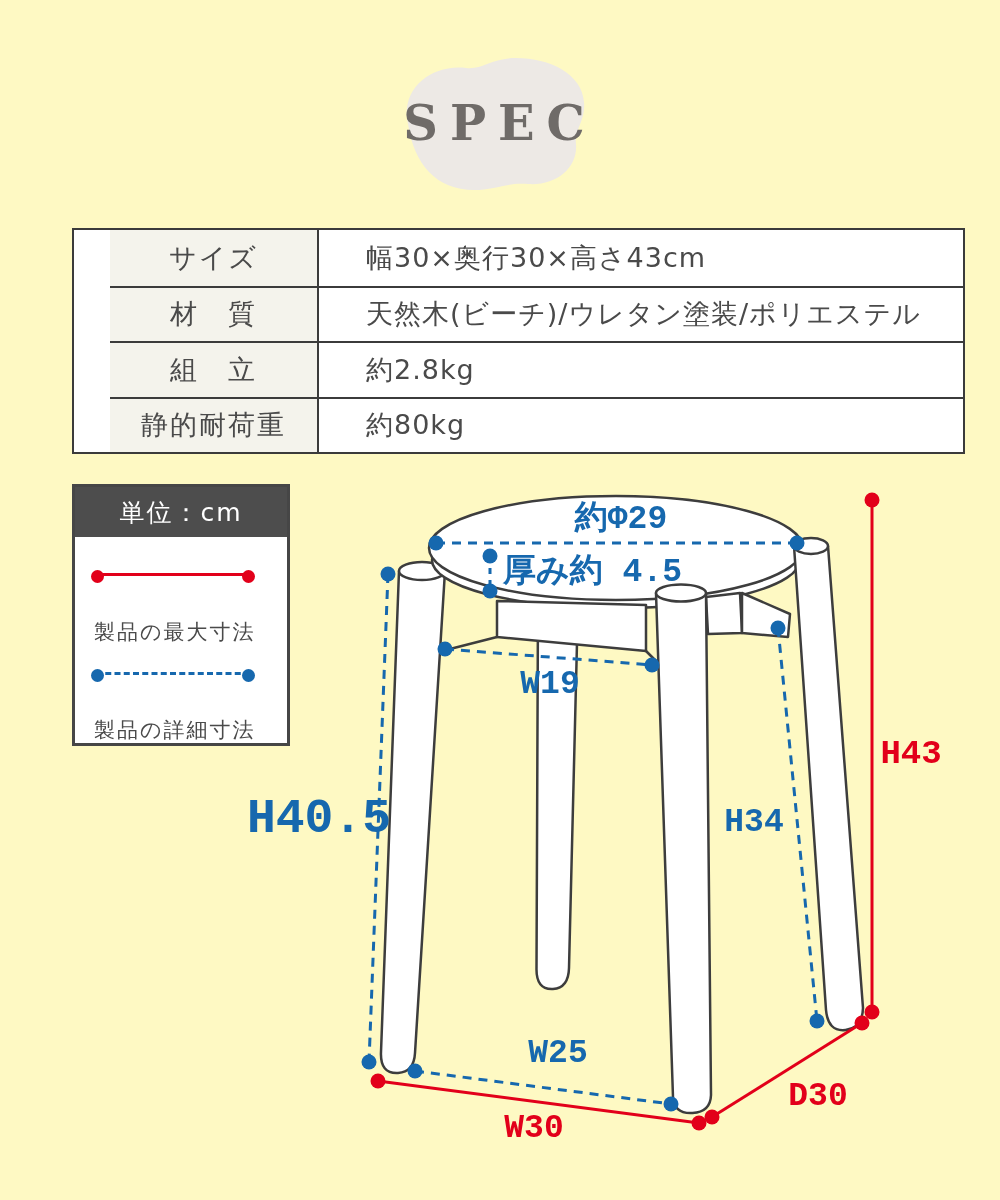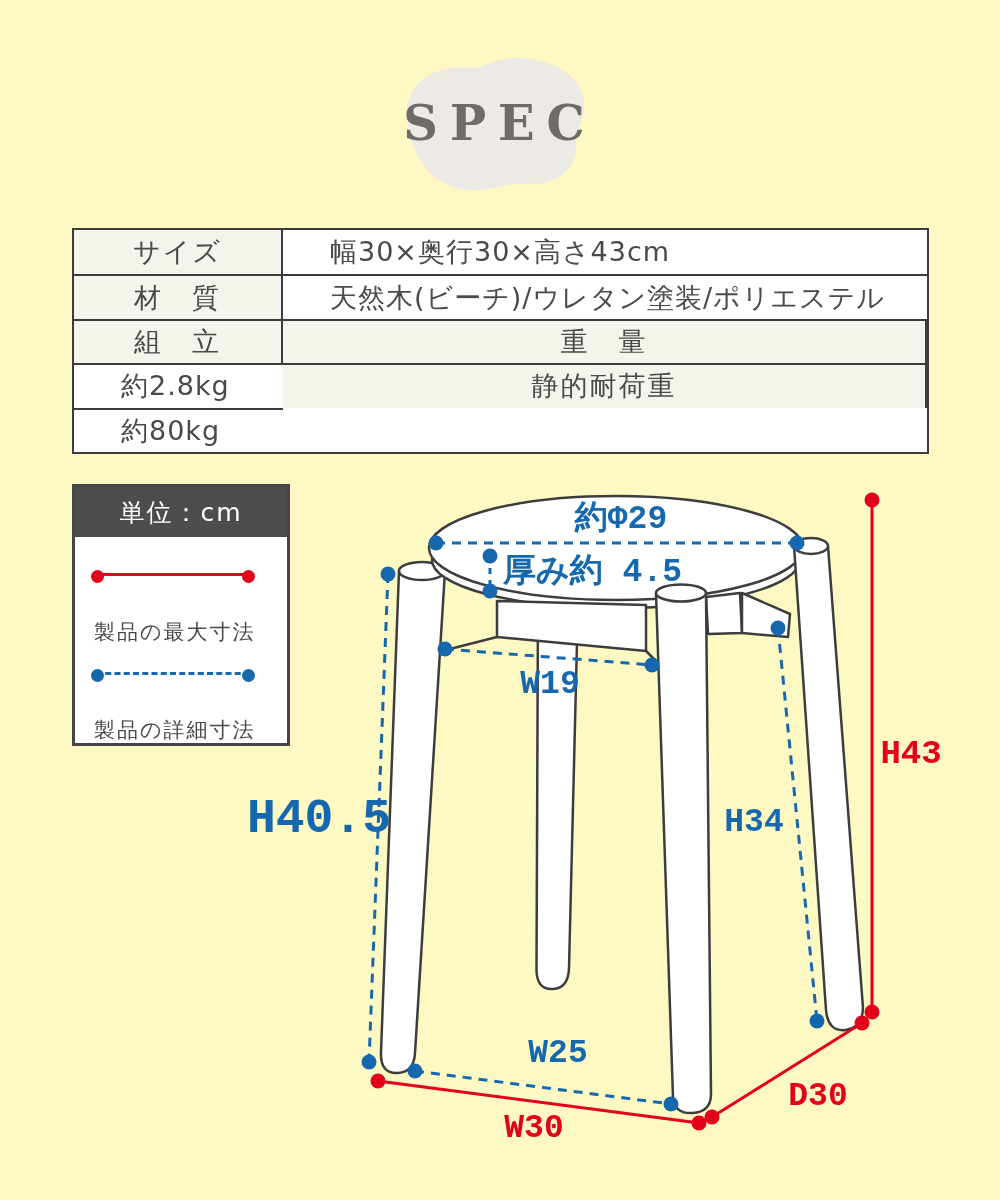--- a/index.html
+++ b/index.html
@@ -9,21 +9,21 @@
   
   .stamp{position:absolute;left:378px;top:46px;width:232px;height:154px;}
   .stamp svg{position:absolute;left:0;top:0;}
   .stamp-title{position:absolute;inset:0;display:flex;align-items:center;justify-content:center;
     font-family:"DejaVu Serif","Liberation Serif",serif;font-weight:bold;font-size:48px;
     letter-spacing:12px;padding-left:12px;color:var(--spec,#6F6B68);}
 
   
   .spec-table{position:absolute;left:72px;top:228px;width:853px;height:222px;
     border:2.5px solid #3b3b3b;display:grid;grid-template-columns:209px 1fr;grid-auto-rows:1fr;
-    font-size:27px;color:var(--text,#4A4A4A);background:#fff;}
+    font-size:27px;color:var(--text,#4A4A4A);background:#fff;padding-left:36px;}
   .t-label{background:var(--labelbg,#F4F3EC);border-right:2.5px solid #3b3b3b;
     display:flex;align-items:center;justify-content:center;letter-spacing:2px;}
   .t-value{display:flex;align-items:center;padding-left:47px;letter-spacing:1px;}
   .rb{border-top:2px solid #3b3b3b;}
 
   
   .legend{position:absolute;left:72px;top:484px;width:212px;height:256px;
     border:3px solid #464646;background:#fff;}
   .legend-header{height:50px;background:var(--headerbg,#4D4D4D);color:#ffffff;font-size:25px;
     display:flex;align-items:center;justify-content:center;letter-spacing:2px;}
@@ -60,21 +60,20 @@
     </svg>
     <div class="stamp-title">SPEC</div>
   </div>
 
   <div class="spec-table">
     <div class="t-label">サイズ</div>
     <div class="t-value">幅30×奥行30×高さ43cm</div>
     <div class="t-label rb">材　質</div>
     <div class="t-value rb">天然木(ビーチ)/ウレタン塗装/ポリエステル</div>
     <div class="t-label rb">組　立</div>
-    <div class="t-label rb">重　量</div>
     <div class="t-value rb">約2.8kg</div>
     <div class="t-label rb">静的耐荷重</div>
     <div class="t-value rb">約80kg</div>
   </div>
 
   <div class="legend">
     <div class="legend-header">単位：cm</div>
     <div class="sample-line line-max">
       <span class="dot l"></span>
       <span class="dot r"></span>

